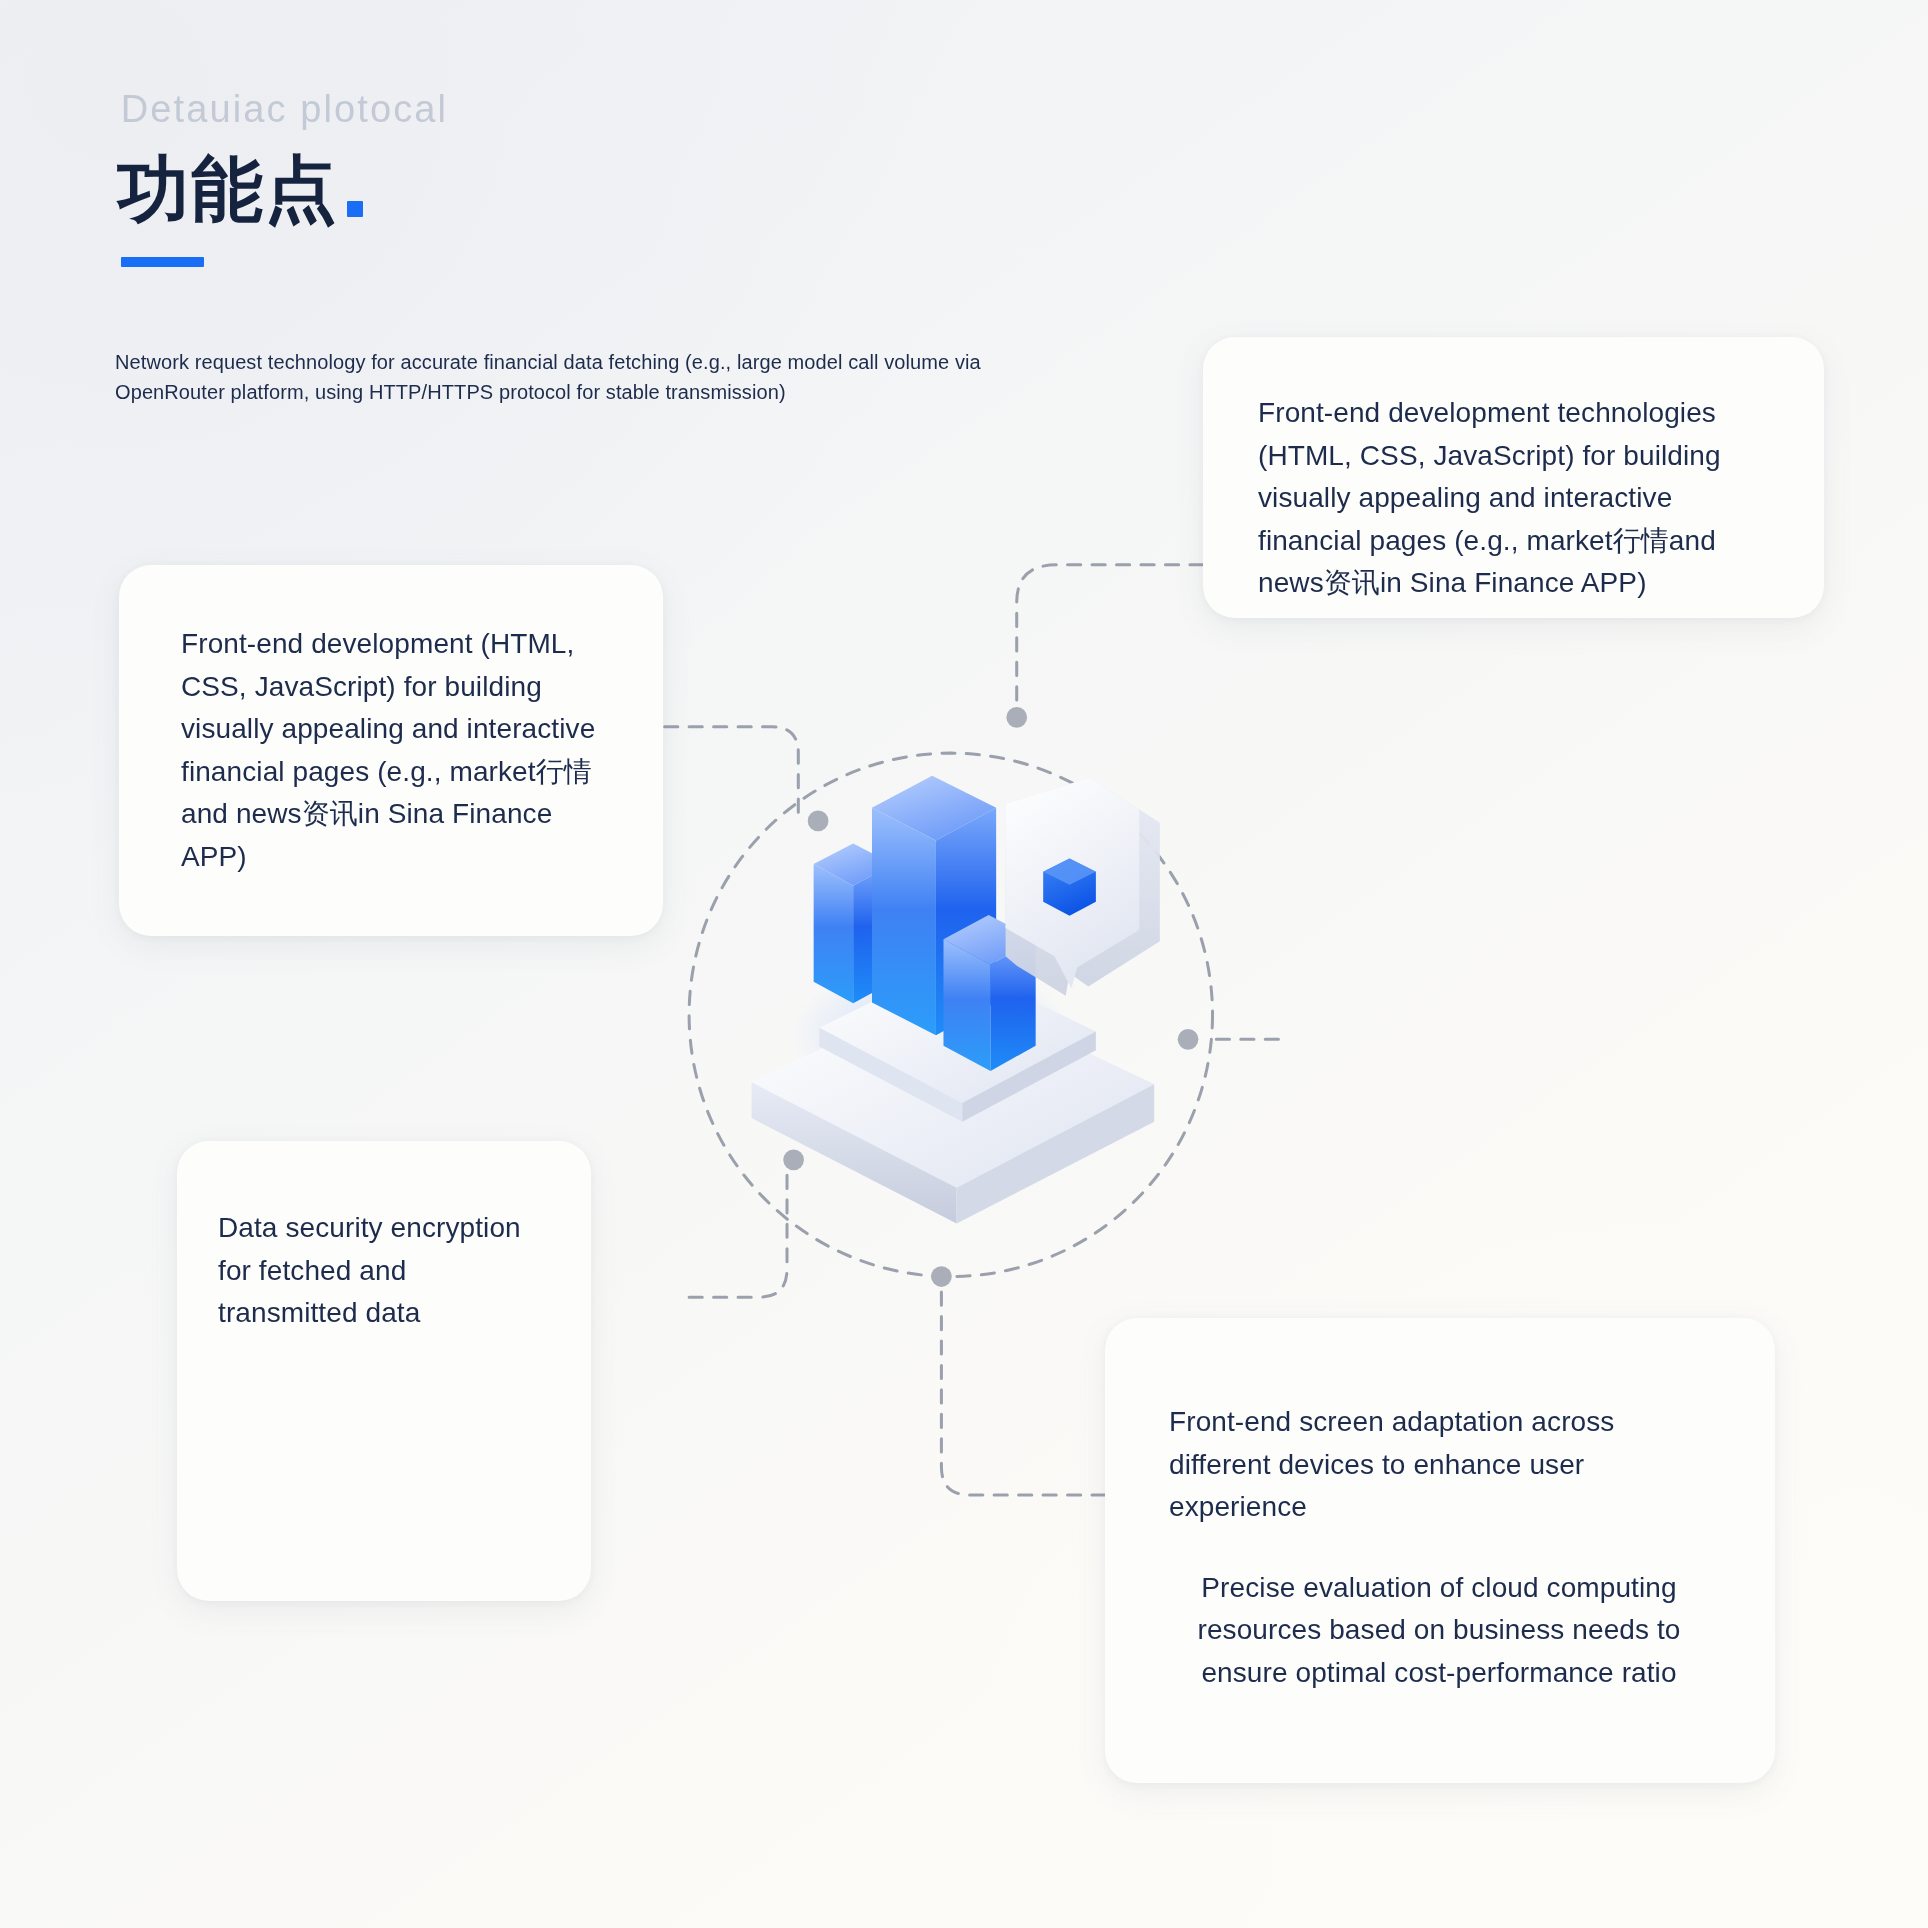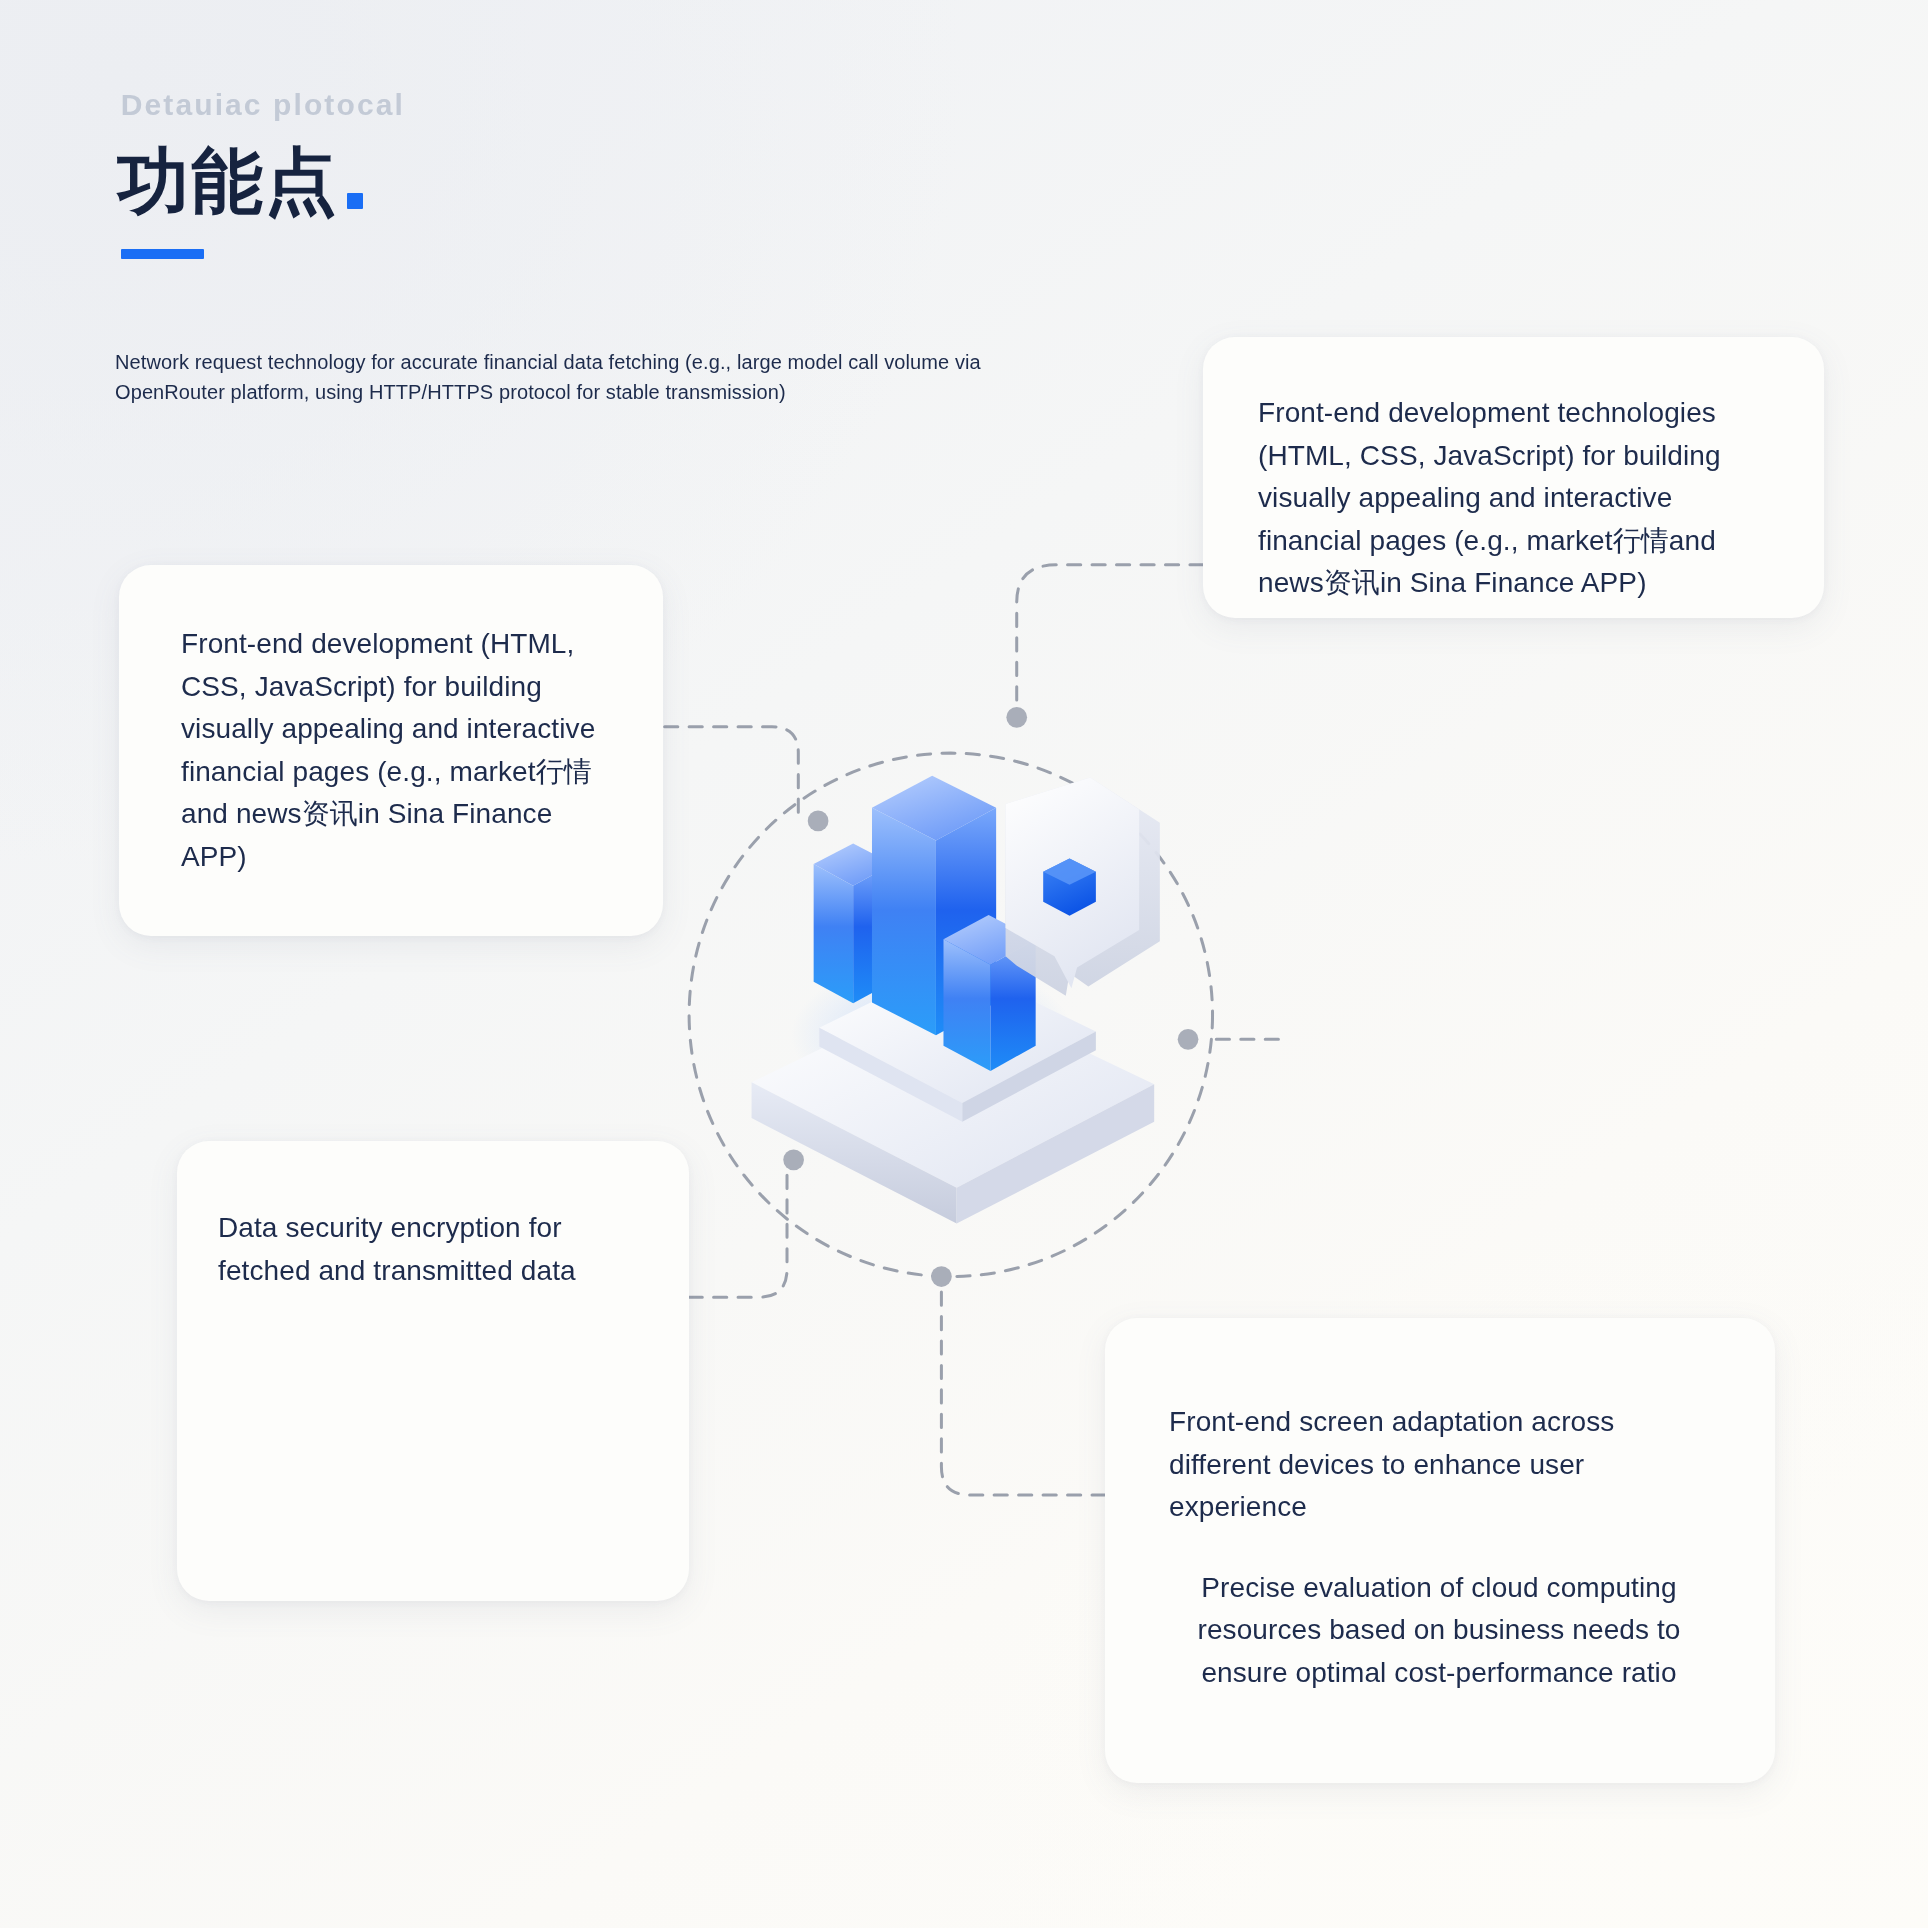--- a/index.html
+++ b/index.html
@@ -21,22 +21,22 @@
     background:
       radial-gradient(ellipse 1318px 1130px at 88% 96%, #fdfcf8 0%, rgba(253,252,248,0) 62%),
       radial-gradient(ellipse 1412px 1318px at 6% 4%, #eceef2 0%, rgba(236,238,242,0) 60%),
       linear-gradient(145deg, #eef0f4 0%, #f5f6f6 38%, #fbfaf7 70%, #fdfcf9 100%);
     overflow: hidden;
   }
 
   
   .hdr { position: absolute; left: 117px; top: 90px; }
   .hdr-eyebrow {
-    font-size: 30px;
-    font-weight: 700;
+    font-size: 38px;
+    font-weight: 400;
     letter-spacing: 2.1px;
     color: #c3cad6;
     line-height: 1;
     margin: 0 0 24.5px 3.8px;
   }
   .hdr-title-row {
     display: flex;
     align-items: flex-end;
     line-height: 1;
     margin-top: 19px;
@@ -96,21 +96,21 @@
     font-size: 28px;
     line-height: 1.52;
     color: #1d2b4c;
     letter-spacing: 0.1px;
   }
   .card p + p { margin-top: 38px; text-align: center; }
 
   #card-left-front  { left: 119px;  top: 565px;  width: 544px;  height: 371px;  padding: 58px 62px 0 62px; box-sizing: border-box; }
   #card-top-right   { left: 1203px; top: 337px;  width: 621px;  height: 281px;  padding: 55px 55px 0 55px; box-sizing: border-box; }
   #card-right-cloud { left: 1279px; top: 876px;  width: 546px;  height: 339px;  padding: 47px 49px 0 49px; box-sizing: border-box; }
-  #card-left-sec    { left: 177px;  top: 1141px; width: 512px;  height: 460px;  padding: 66px 60px 16px 41px; box-sizing: border-box; }
+  #card-left-sec    { left: 177px;  top: 1141px; width: 414px;  height: 460px;  padding: 66px 60px 16px 41px; box-sizing: border-box; }
   #card-bottom      { left: 1105px; top: 1318px; width: 670px;  height: 465px;  padding: 83px 66px 0 64px; box-sizing: border-box; }
 
   
   #illus {
     position: absolute;
     left: 697px;
     top: 753px;
     width: 508px;
     height: 527px;
   }

